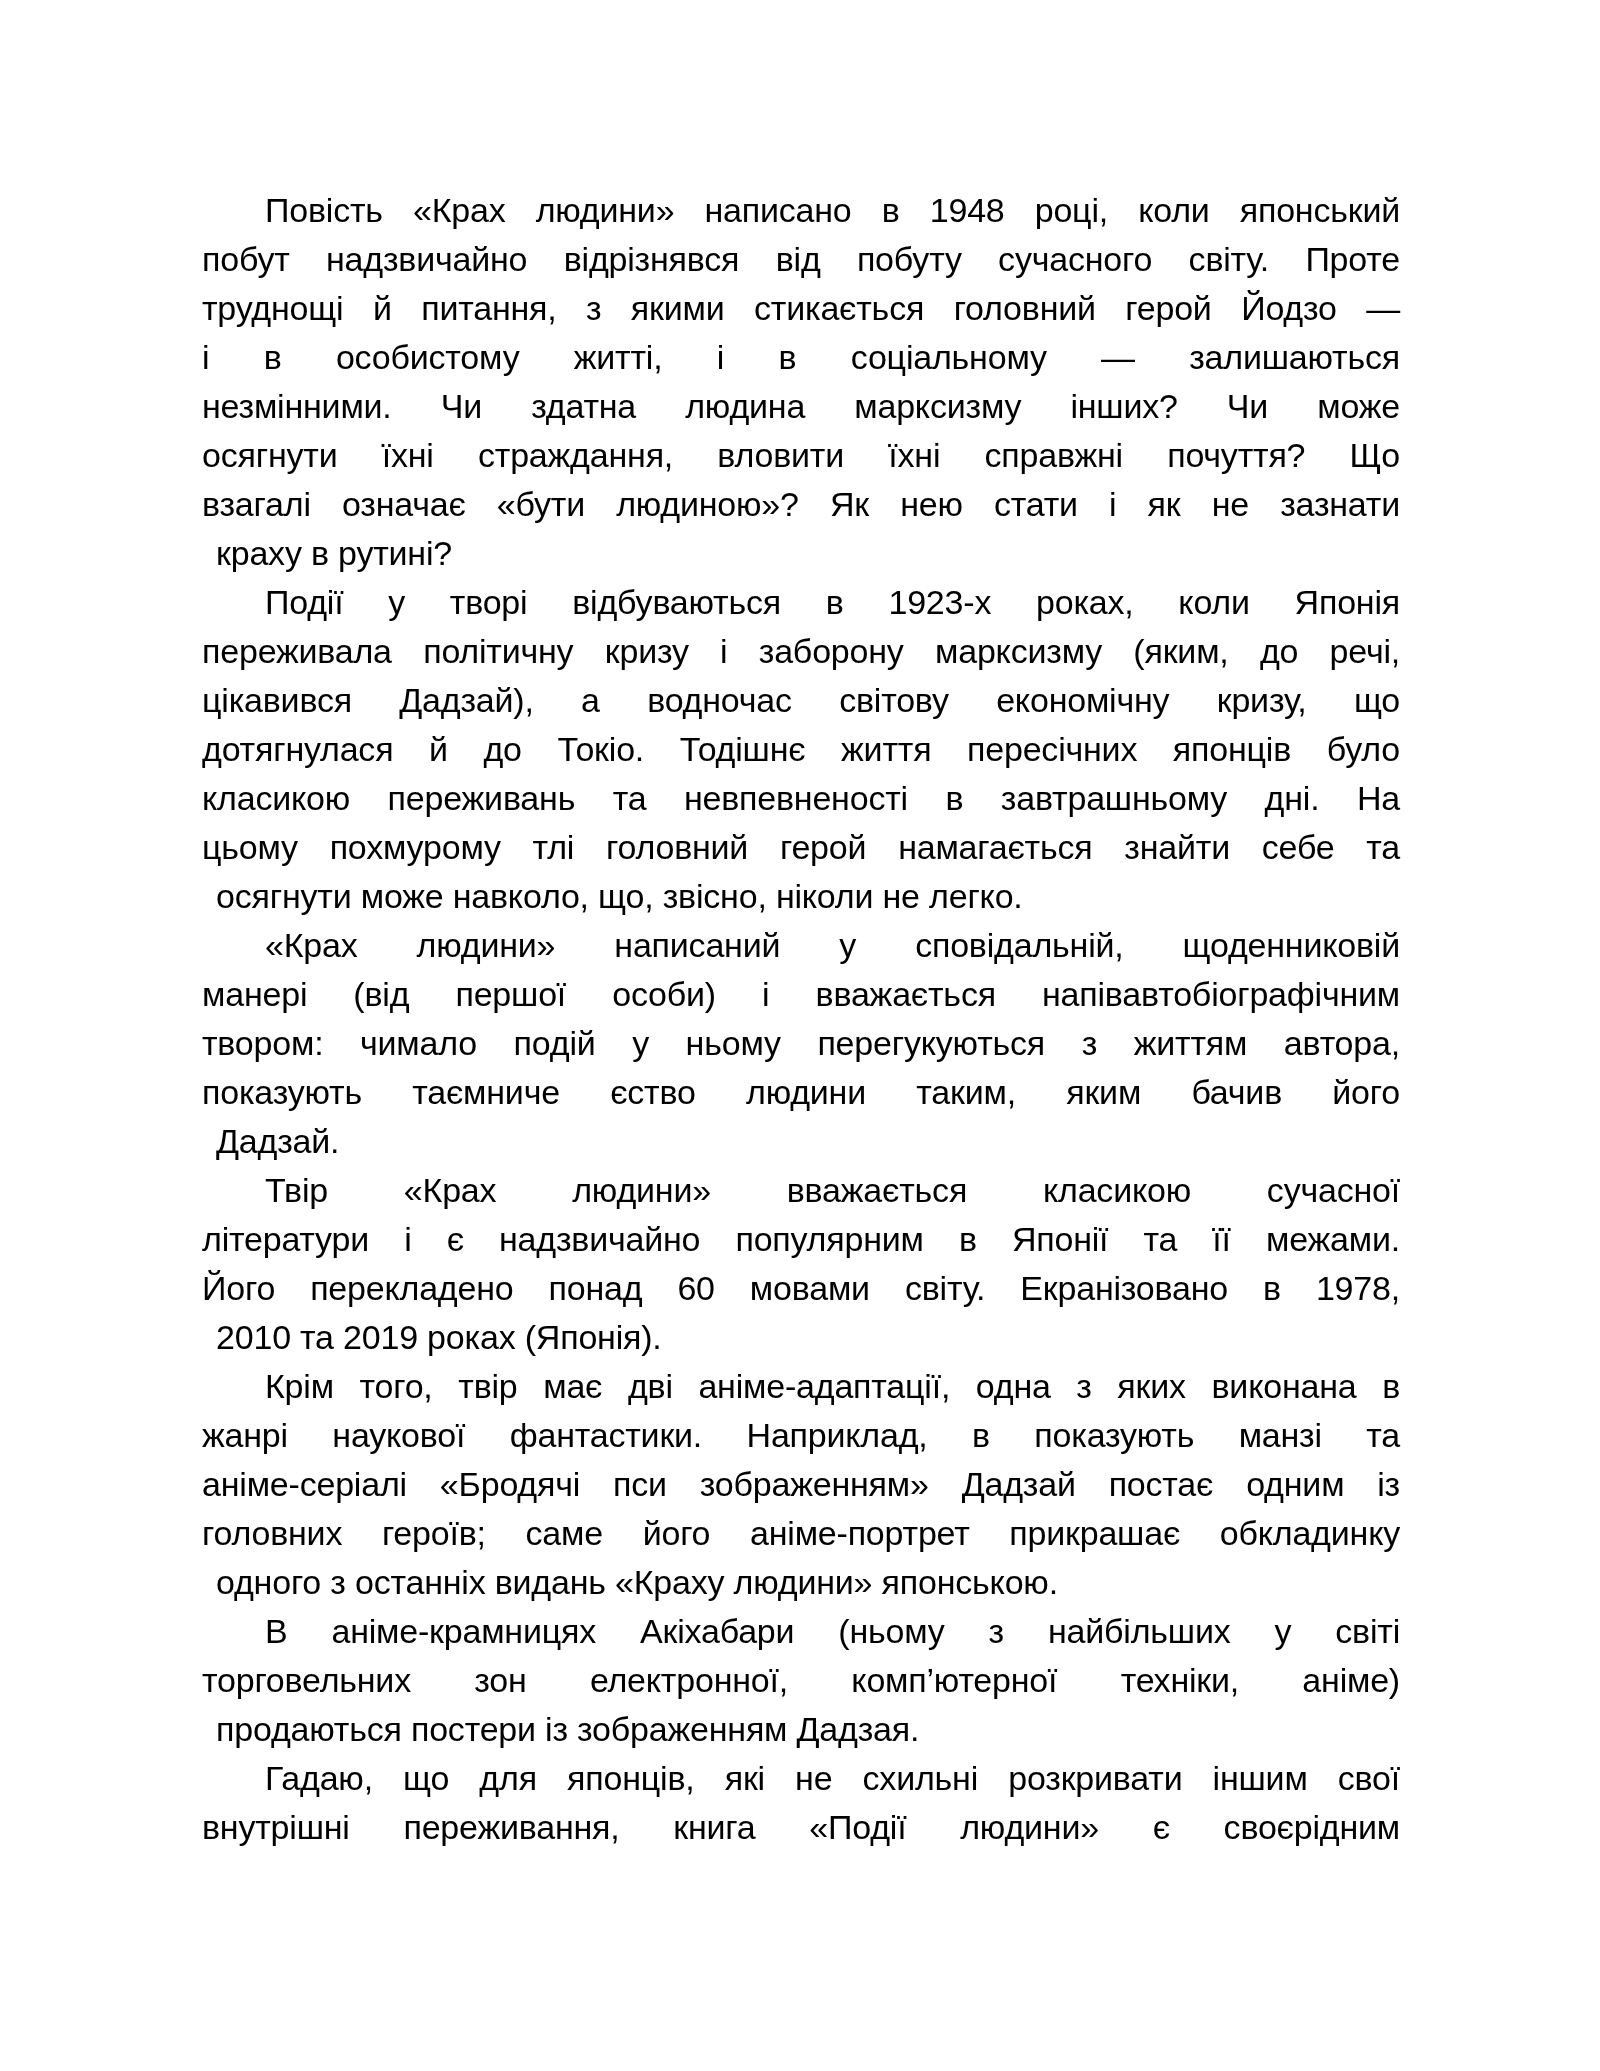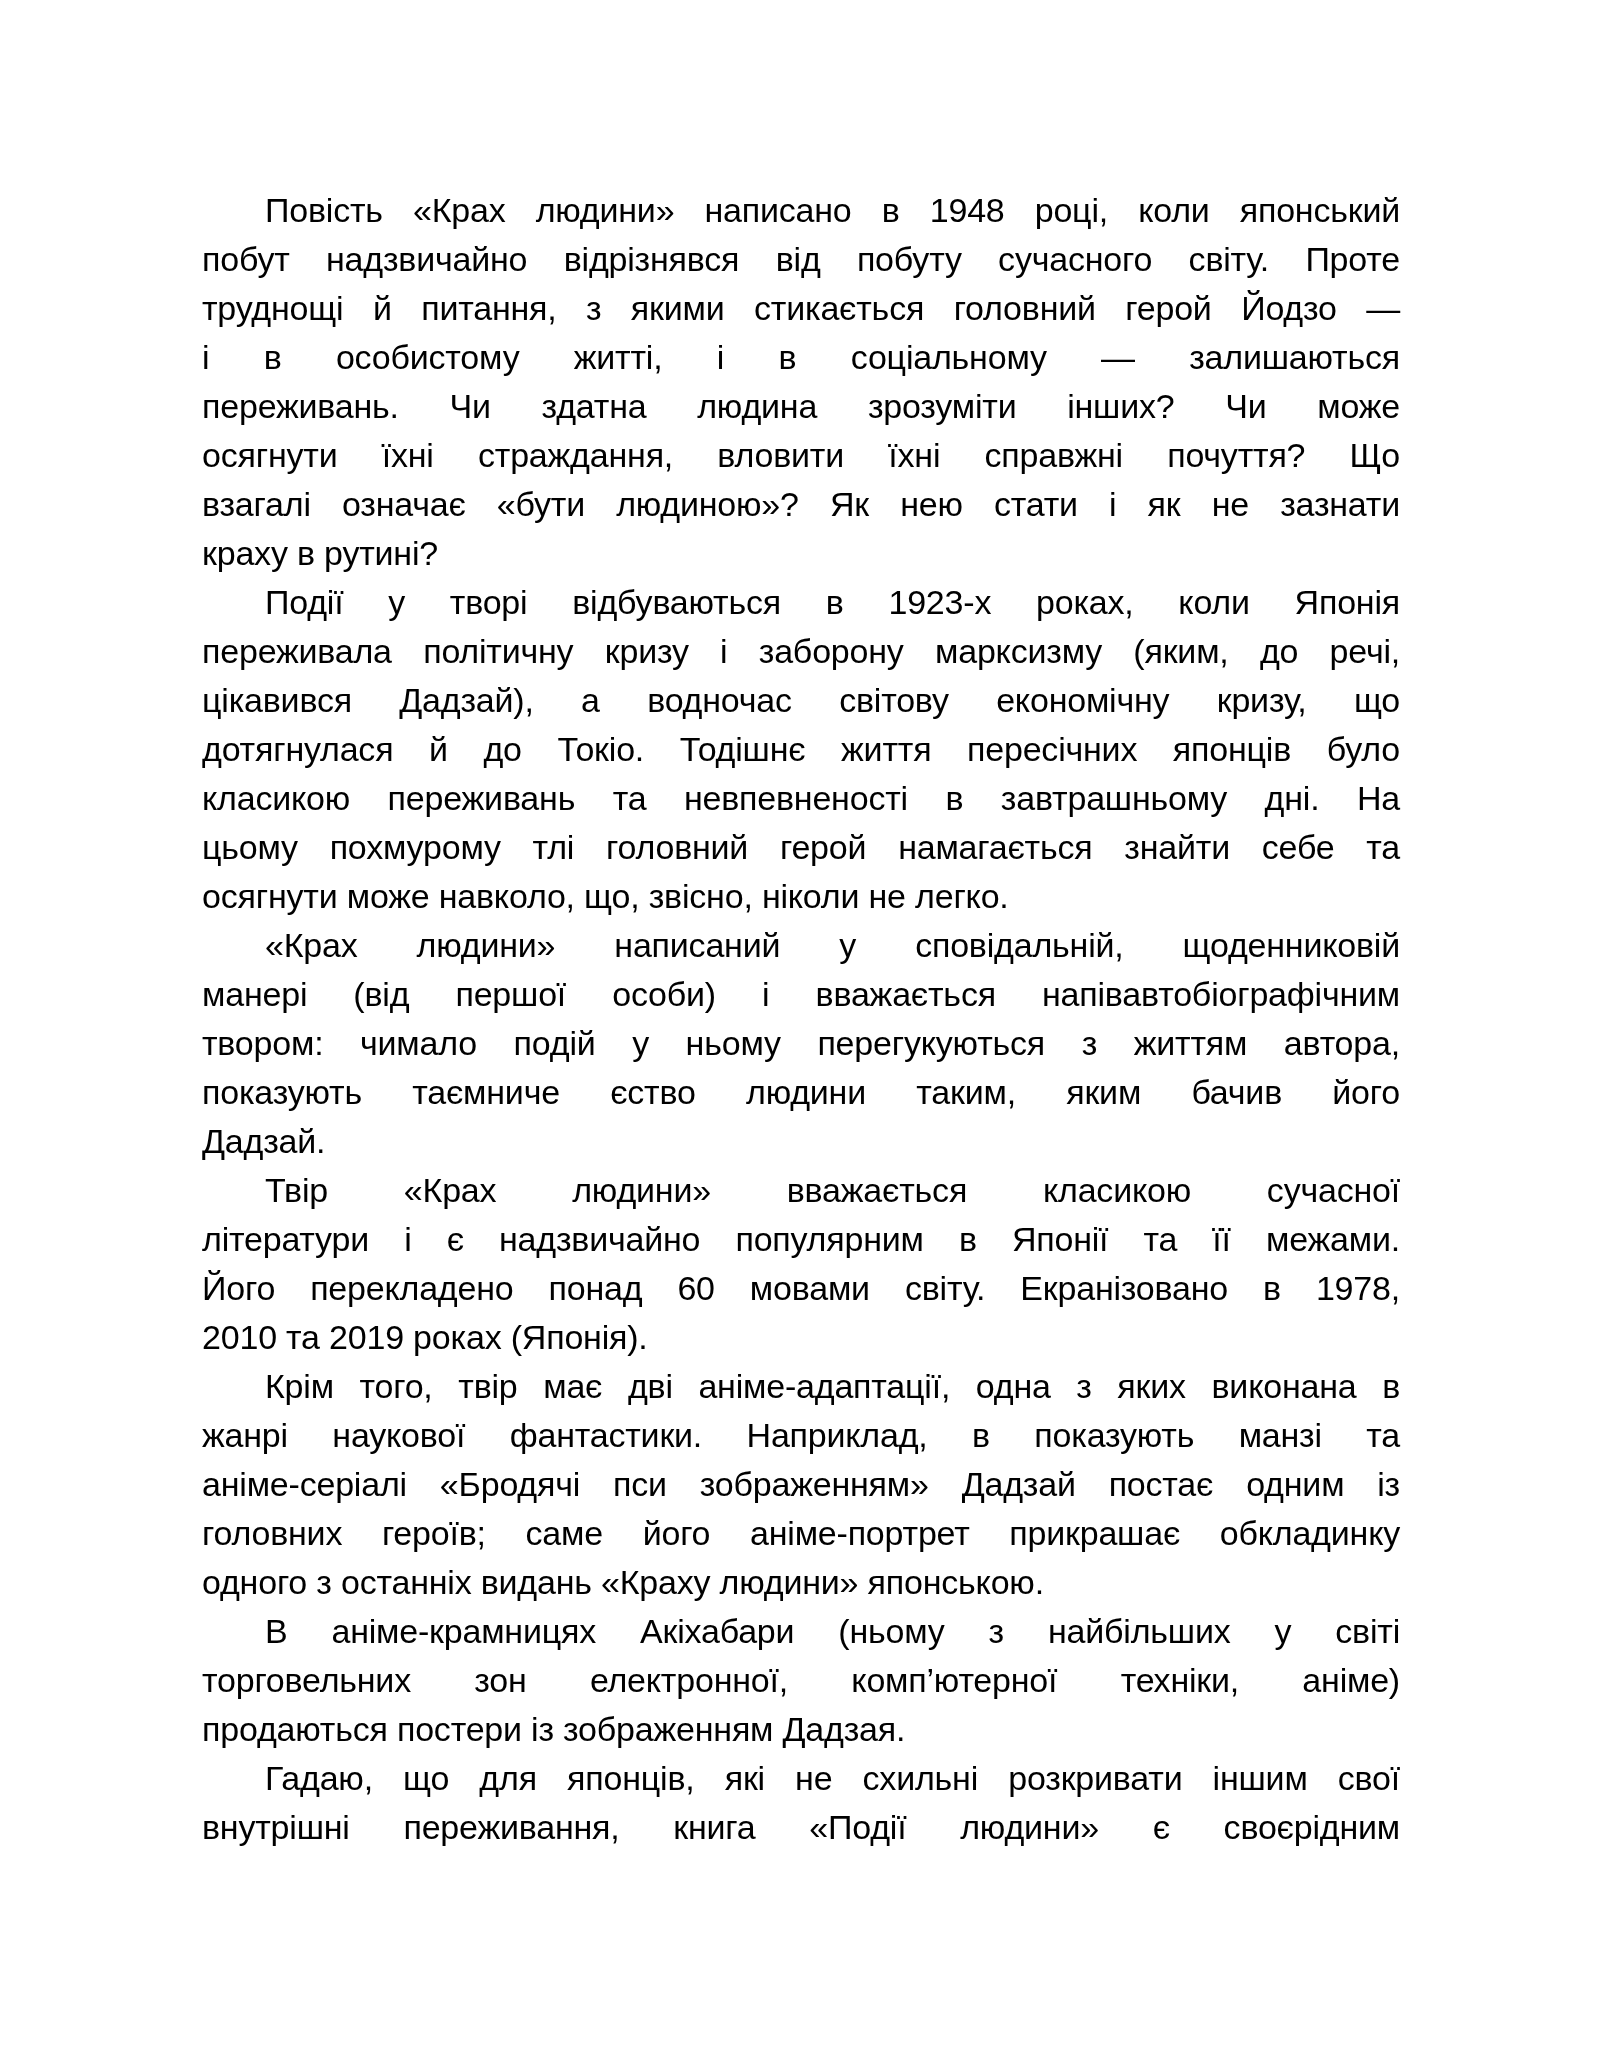--- a/index.html
+++ b/index.html
@@ -35,33 +35,34 @@
     display: block;
     text-align: justify;
     text-align-last: justify;
     white-space: normal;
   }
   .line.first-line {
     text-indent: 63px;
   }
   .line.last-line {
     text-align-last: left;
+    margin-left: 14px;
   }
 </style>
 </head>
 <body>
 
 <div class="page">
   <div class="text-block" id="text-block" style="color: rgb(0, 0, 0);">
       <p class="paragraph">
         <span class="line first-line">Повість «Крах людини» написано в 1948 році, коли японський</span>
         <span class="line">побут надзвичайно відрізнявся від побуту сучасного світу. Проте</span>
         <span class="line">труднощі й питання, з якими стикається головний герой Йодзо —</span>
         <span class="line">і в особистому житті, і в соціальному — залишаються</span>
-        <span class="line">переживань. Чи здатна людина зрозуміти інших? Чи може</span>
+        <span class="line">незмінними. Чи здатна людина марксизму інших? Чи може</span>
         <span class="line">осягнути їхні страждання, вловити їхні справжні почуття? Що</span>
         <span class="line">взагалі означає «бути людиною»? Як нею стати і як не зазнати</span>
         <span class="line last-line">краху в рутині?</span>
       </p>
       <p class="paragraph">
         <span class="line first-line">Події у творі відбуваються в 1923-х роках, коли Японія</span>
         <span class="line">переживала політичну кризу і заборону марксизму (яким, до речі,</span>
         <span class="line">цікавився Дадзай), а водночас світову економічну кризу, що</span>
         <span class="line">дотягнулася й до Токіо. Тодішнє життя пересічних японців було</span>
         <span class="line">класикою переживань та невпевненості в завтрашньому дні. На</span>

